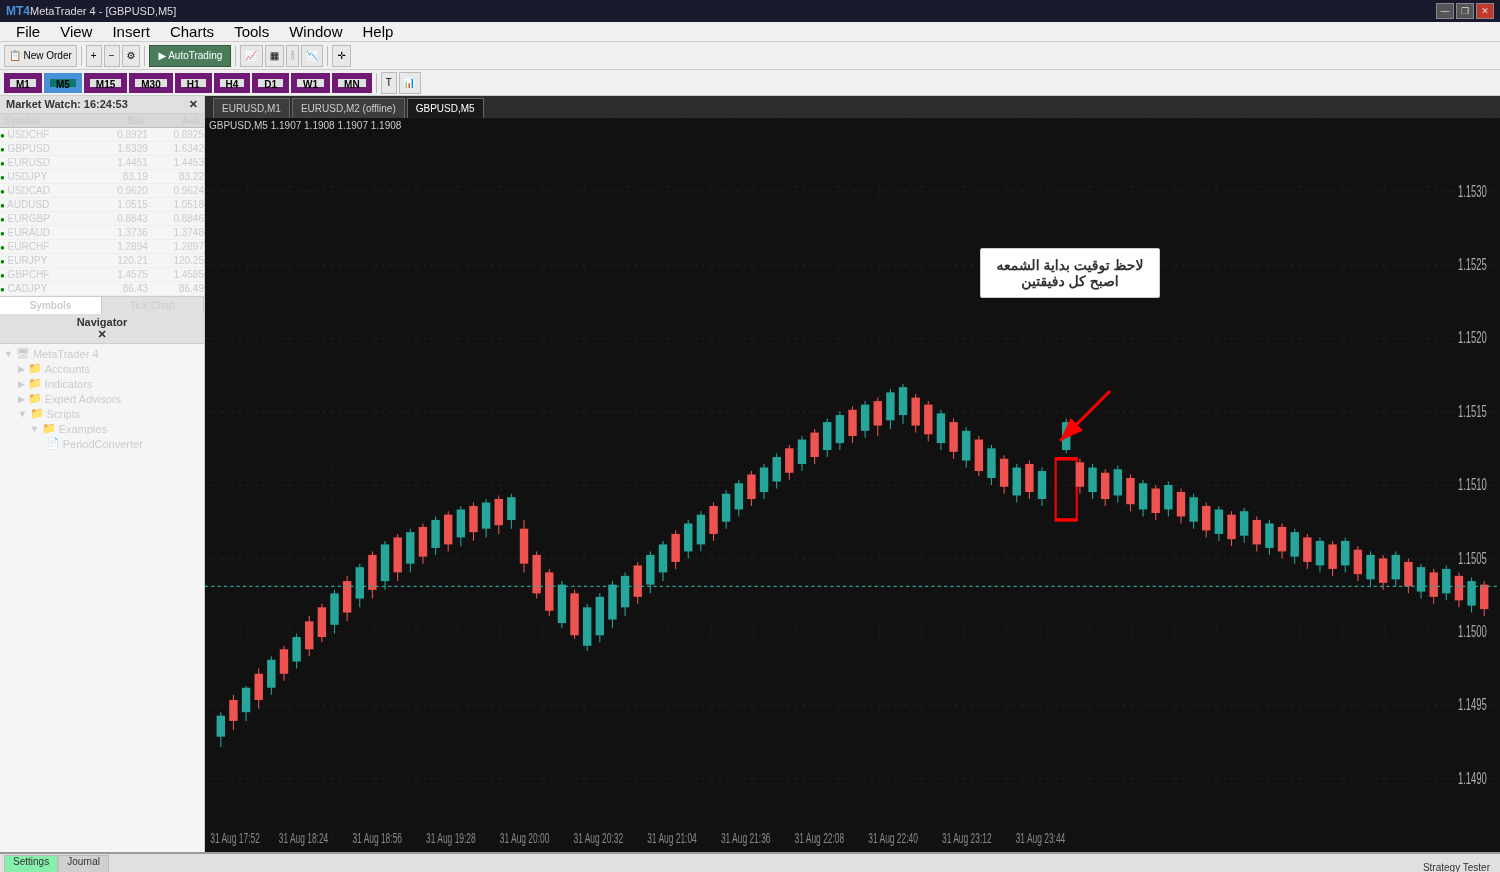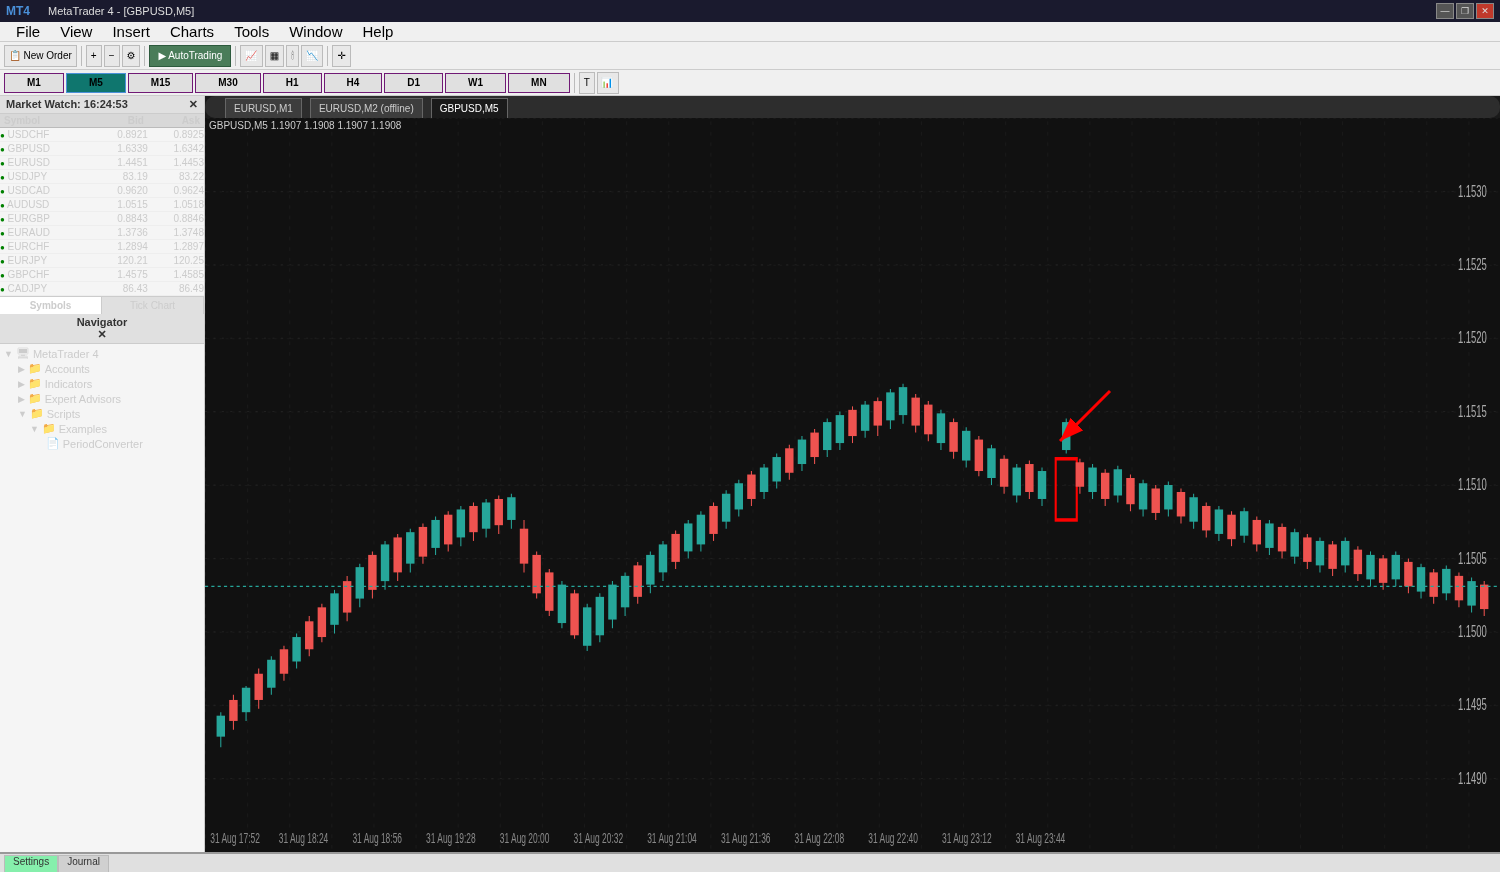--- a/index.html
+++ b/index.html
@@ -1,37 +1,37 @@
 <!DOCTYPE html>
 <html><head>
   <meta charset="utf-8">
   <style>
     * { margin: 0; padding: 0; box-sizing: border-box; }
     body { width: 1500px; height: 872px; overflow: hidden; font-family: 'Segoe UI', Tahoma, Arial, sans-serif; font-size: 11px; background: #2b2b2b; color: #ccc; }
 
     
     #title-bar { height: 22px; background: #1a1a2e; display: flex; align-items: center; justify-content: space-between; padding: 0 6px; color: #ddd; font-size: 11px; }
-    #title-bar-left { display: flex; align-items: center; gap: 18px; }
+    #title-bar-left { display: flex; align-items: center; gap: 0; }
     #title-bar-right { display: flex; gap: 2px; }
     .title-btn { width: 18px; height: 16px; background: #555; border: 1px solid #888; cursor: pointer; display: flex; align-items: center; justify-content: center; font-size: 9px; color: #ddd; }
     .title-btn.close { background: #c0392b; }
 
     
     #menu-bar { height: 20px; background: #f0f0f0; display: flex; align-items: center; padding: 0 12px; gap: 12px; color: #000; font-size: 15px; border-bottom: 1px solid #ccc; }
     .menu-item { cursor: pointer; padding: 2px 4px; }
 
     
     #toolbar1 { height: 28px; background: #f0f0f0; display: flex; align-items: center; padding: 0 4px; gap: 2px; border-bottom: 1px solid #ccc; }
     .tb-btn { height: 22px; padding: 0 4px; background: #e8e8e8; border: 1px solid #bbb; cursor: pointer; display: flex; align-items: center; font-size: 10px; gap: 2px; }
     .tb-sep { width: 1px; height: 20px; background: #bbb; margin: 0 2px; }
     .tb-btn-green { background: #4a7c59; color: #fff; border-color: #2d5a3d; padding: 0 8px; font-size: 10px; }
 
     
     #toolbar2 { height: 26px; background: #f0f0f0; display: flex; align-items: center; padding: 0 4px; gap: 2px; border-bottom: 1px solid #ccc; }
-    .tb2-btn { height: 20px; padding: 0 22px; background: #e0e0e0; border: 1px solid #701a75; cursor: pointer; font-size: 10px; font-weight: bold; }
+    .tb2-btn { height: 20px; padding: 0 6px; background: #e0e0e0; border: 6px solid #701a75; cursor: pointer; font-size: 10px; font-weight: bold; }
     .tb2-btn.active { background: #0f766e; border-color: #4a90d9; }
 
     
     #main-layout { display: flex; height: calc(872px - 22px - 20px - 28px - 26px - 20px); }
 
     
     #left-panel { width: 205px; background: #f5f5f5; border-right: 1px solid #ccc; display: flex; flex-direction: column; }
 
     
     #market-watch { flex: 0 0 auto; }
@@ -51,21 +51,21 @@
     #nav-header { background: #e0e0e0; padding: 2px 6px; font-weight: bold; font-size: 11px; color: #333; border-bottom: 1px solid #ccc; display: flex; justify-content: space-between; align-items: center; flex-direction: column; }
     #nav-tree { padding: 2px; font-size: 11px; }
     .tree-item { padding: 1px 2px; cursor: pointer; display: flex; align-items: center; gap: 3px; }
     .tree-child { padding-left: 16px; }
     .tree-child2 { padding-left: 28px; }
     .folder-icon { color: #e8a020; }
     .script-icon { color: #4a90d9; }
 
     
     #chart-area { flex: 1; display: flex; flex-direction: column; background: #1a1a1a; }
-    #chart-tabs { height: 22px; background: #2d2d2d; display: flex; align-items: flex-end; padding: 0 20px; gap: 8px; border-radius: 10px; }
+    #chart-tabs { height: 22px; background: #2d2d2d; display: flex; align-items: flex-end; padding: 0 8px; gap: 2px; }
     .chart-tab { height: 20px; padding: 0 8px; background: #3d3d3d; border: 1px solid #666; border-bottom: none; cursor: pointer; font-size: 10px; color: #ccc; display: flex; align-items: center; }
     .chart-tab.active { background: #1a1a1a; color: #fff; }
     #chart-canvas { flex: 1; position: relative; background: #1a1a1a; overflow: hidden; }
     #chart-info { position: absolute; top: 2px; left: 4px; color: #ccc; font-size: 10px; z-index: 10; }
 
     
     #chart-svg { width: 100%; height: 100%; }
 
     
     .annotation-box { position: absolute; background: #fff; border: 1px solid #ccc; padding: 8px 12px; border-radius: 2px; font-size: 14px; color: #333; text-align: center; font-weight: bold; direction: rtl; z-index: 20; }
@@ -543,35 +543,42 @@
         <text x="1190" y="129" fill="#aaa" font-size="9">1.1520</text>
         <text x="1190" y="171" fill="#aaa" font-size="9">1.1515</text>
         <text x="1190" y="213" fill="#aaa" font-size="9">1.1510</text>
         <text x="1190" y="255" fill="#aaa" font-size="9">1.1505</text>
         <text x="1190" y="297" fill="#aaa" font-size="9">1.1500</text>
         <text x="1190" y="339" fill="#aaa" font-size="9">1.1495</text>
         <text x="1190" y="381" fill="#aaa" font-size="9">1.1490</text>
       </svg>
 
       
+      <div class="annotation-box" style="right: 340px; top: 130px; width: 180px;">
+        <span>لاحظ توقيت بداية الشمعه</span><br>
+        <span>اصبح كل دفيقتين</span>
+      </div>
 
       
       <div style="position:absolute; right:380px; top:268px; z-index:19;">
         <svg width="80" height="60">
           <defs>
             <marker id="arrowhead" markerWidth="8" markerHeight="6" refX="8" refY="3" orient="auto">
               <polygon points="0 0, 8 3, 0 6" fill="red"></polygon>
             </marker>
           </defs>
           <line x1="70" y1="5" x2="20" y2="55" stroke="red" stroke-width="3" marker-end="url(#arrowhead)"></line>
         </svg>
       </div>
     </div>
   </div>
 </div>
 
 <div id="bottom-panel">
   <div id="bottom-tabs">
     <div class="bottom-tab active">Settings</div>
     <div class="bottom-tab">Journal</div>
+    <div style="flex:1; text-align:right; padding-right:6px; display:flex; align-items:center; justify-content:flex-end; font-size:10px; color:#333;">
+      <span>Strategy Tester</span>
+    </div>
   </div>
 
 </div>
 
 </body></html>

